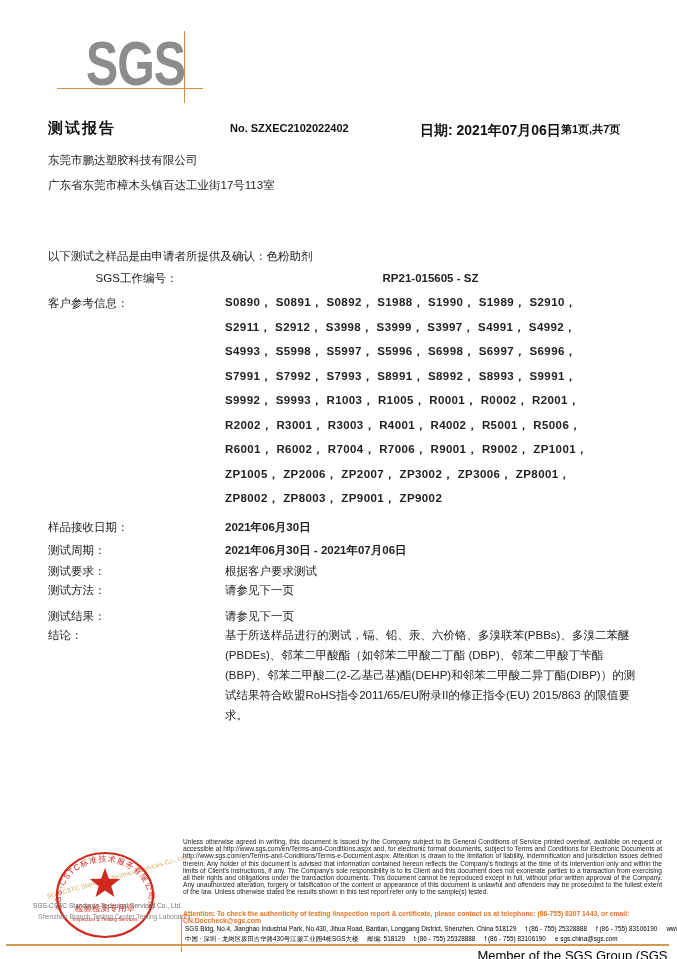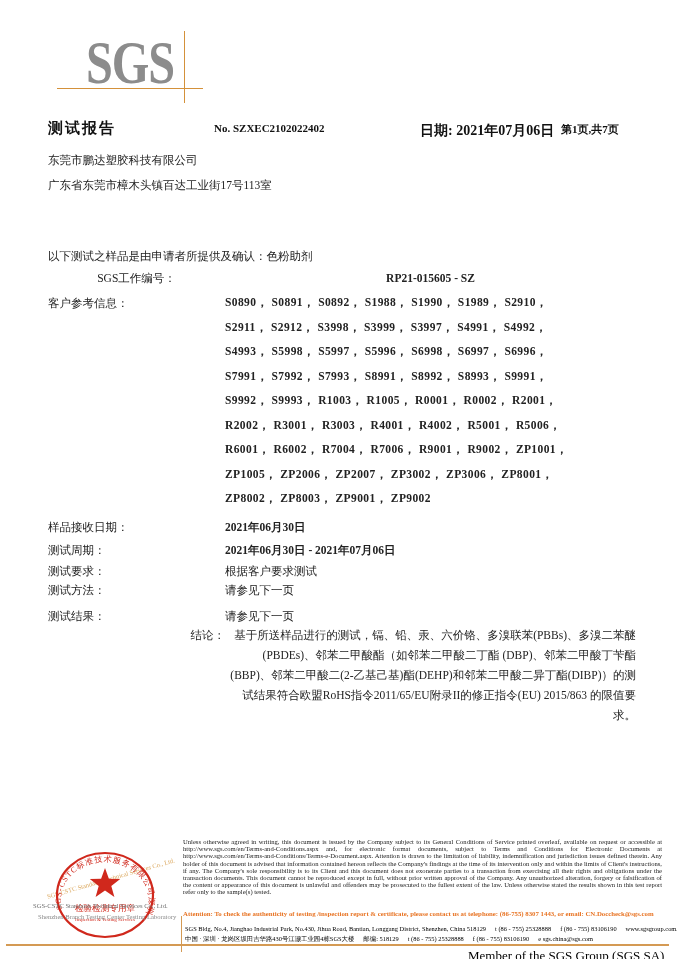--- a/index.html
+++ b/index.html
@@ -1,45 +1,45 @@
 <!DOCTYPE html>
 <html><head>
 <meta charset="utf-8">
 <style>
   html,body{margin:0;padding:0;background:#fff;}
   .page{position:relative;width:677px;height:959px;background:#ffffff;overflow:hidden;
-        font-family:Liberation Serif, serif;color:#1c1c1c;}
+        font-family:Liberation Sans, sans-serif;color:#1c1c1c;}
 
   
   .logo{position:absolute;left:86px;top:32px;font-size:46px;font-weight:700;color:#8c8c8c;
         letter-spacing:-1px;transform:scale(1.05,1.35);transform-origin:left top;line-height:1;}
   .crop-h{position:absolute;left:57px;top:88px;width:146px;height:1px;background:#d4913a;}
   .crop-v{position:absolute;left:184px;top:31px;width:1px;height:72px;background:#d4913a;}
 
   
   .header-row{position:absolute;left:48px;top:119px;width:590px;height:22px;}
   .hdr-title{position:absolute;left:0;top:0;font-size:15px;font-weight:700;letter-spacing:2px;color:#111;}
-  .hdr-no{position:absolute;left:166px;top:3px;font-size:11px;font-weight:700;color:#111;}
+  .hdr-no{position:absolute;left:182px;top:3px;font-size:11px;font-weight:700;color:#111;}
   .hdr-date{position:absolute;left:372px;top:3px;font-size:14px;font-weight:700;color:#111;}
   .hdr-pages{position:absolute;left:513px;top:3px;font-size:11px;font-weight:700;color:#111;}
 
   .company{position:absolute;left:48px;top:153px;font-size:11.5px;color:#222;}
   .address{position:absolute;left:48px;top:178px;font-size:11.5px;color:#222;}
   .intro{position:absolute;left:48px;top:249px;font-size:11.5px;color:#222;}
 
   
   .fields{position:absolute;left:48px;top:271px;width:588px;font-size:11.5px;color:#222;}
   .frow{display:flex;align-items:flex-start;}
   .flabel{flex:0 0 177px;line-height:14px;}
   .fvalue{flex:1;line-height:14px;}
   .v-bold{font-weight:700;}
   .prelines{white-space:pre-line;}
   .codes{line-height:24.5px;margin-top:-6px;letter-spacing:.4px;}
   .mb11{margin-bottom:11px;text-align:center;} .mb9{margin-bottom:9px;} .mb7{margin-bottom:7px;}
-  .mb5{margin-bottom:5px;} .mt12{margin-top:12px;} .mt14{margin-top:2px;text-align:right;}
+  .mb5{margin-bottom:5px;} .mt12{margin-top:12px;} .mt14{margin-top:2px;}
   .conclusion-text{line-height:20px;margin-top:-3px;}
 
   
   .disclaimer{position:absolute;left:183px;top:838px;width:479px;font-size:6.6px;line-height:7.2px;
               text-align:justify;color:#1b1b1b;}
   .attention{position:absolute;left:183px;top:910px;width:479px;font-size:6.8px;line-height:7.2px;
              font-weight:700;color:#e87424;}
   .addr{position:absolute;left:185px;font-size:6.4px;white-space:nowrap;color:#000;display:flex;gap:9px;}
   .addr-en{top:925px;} .addr-cn{top:935px;}
   .footer-hline{position:absolute;left:6px;top:944px;width:663px;height:2px;background:#d49a54;}

